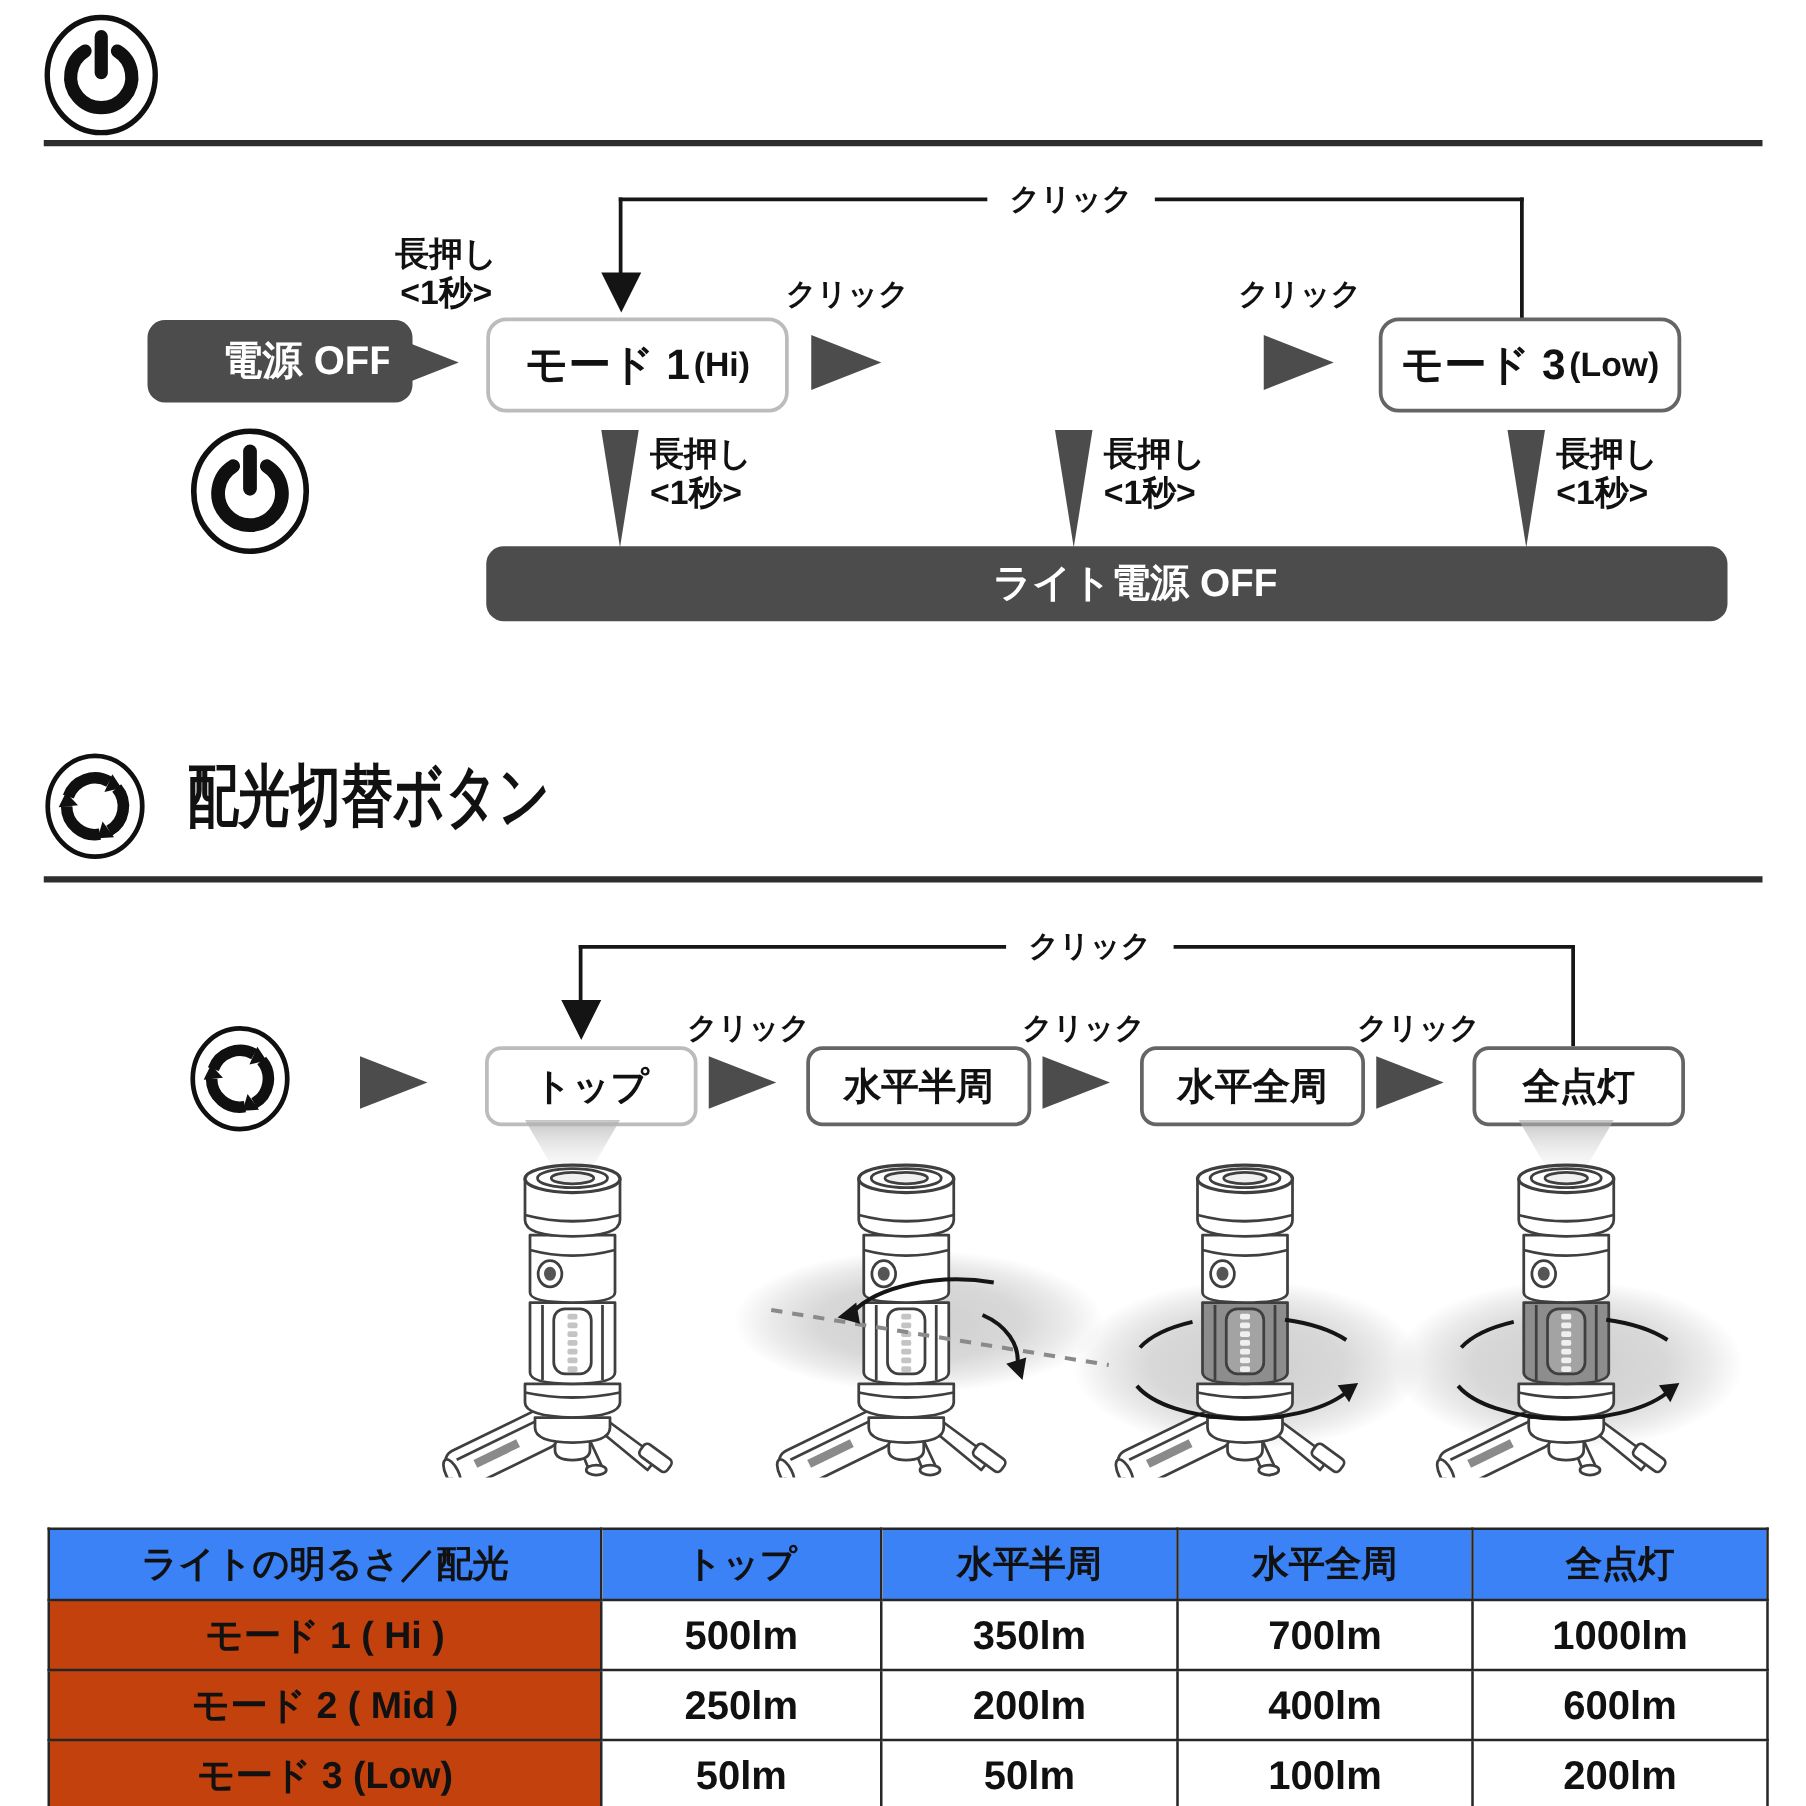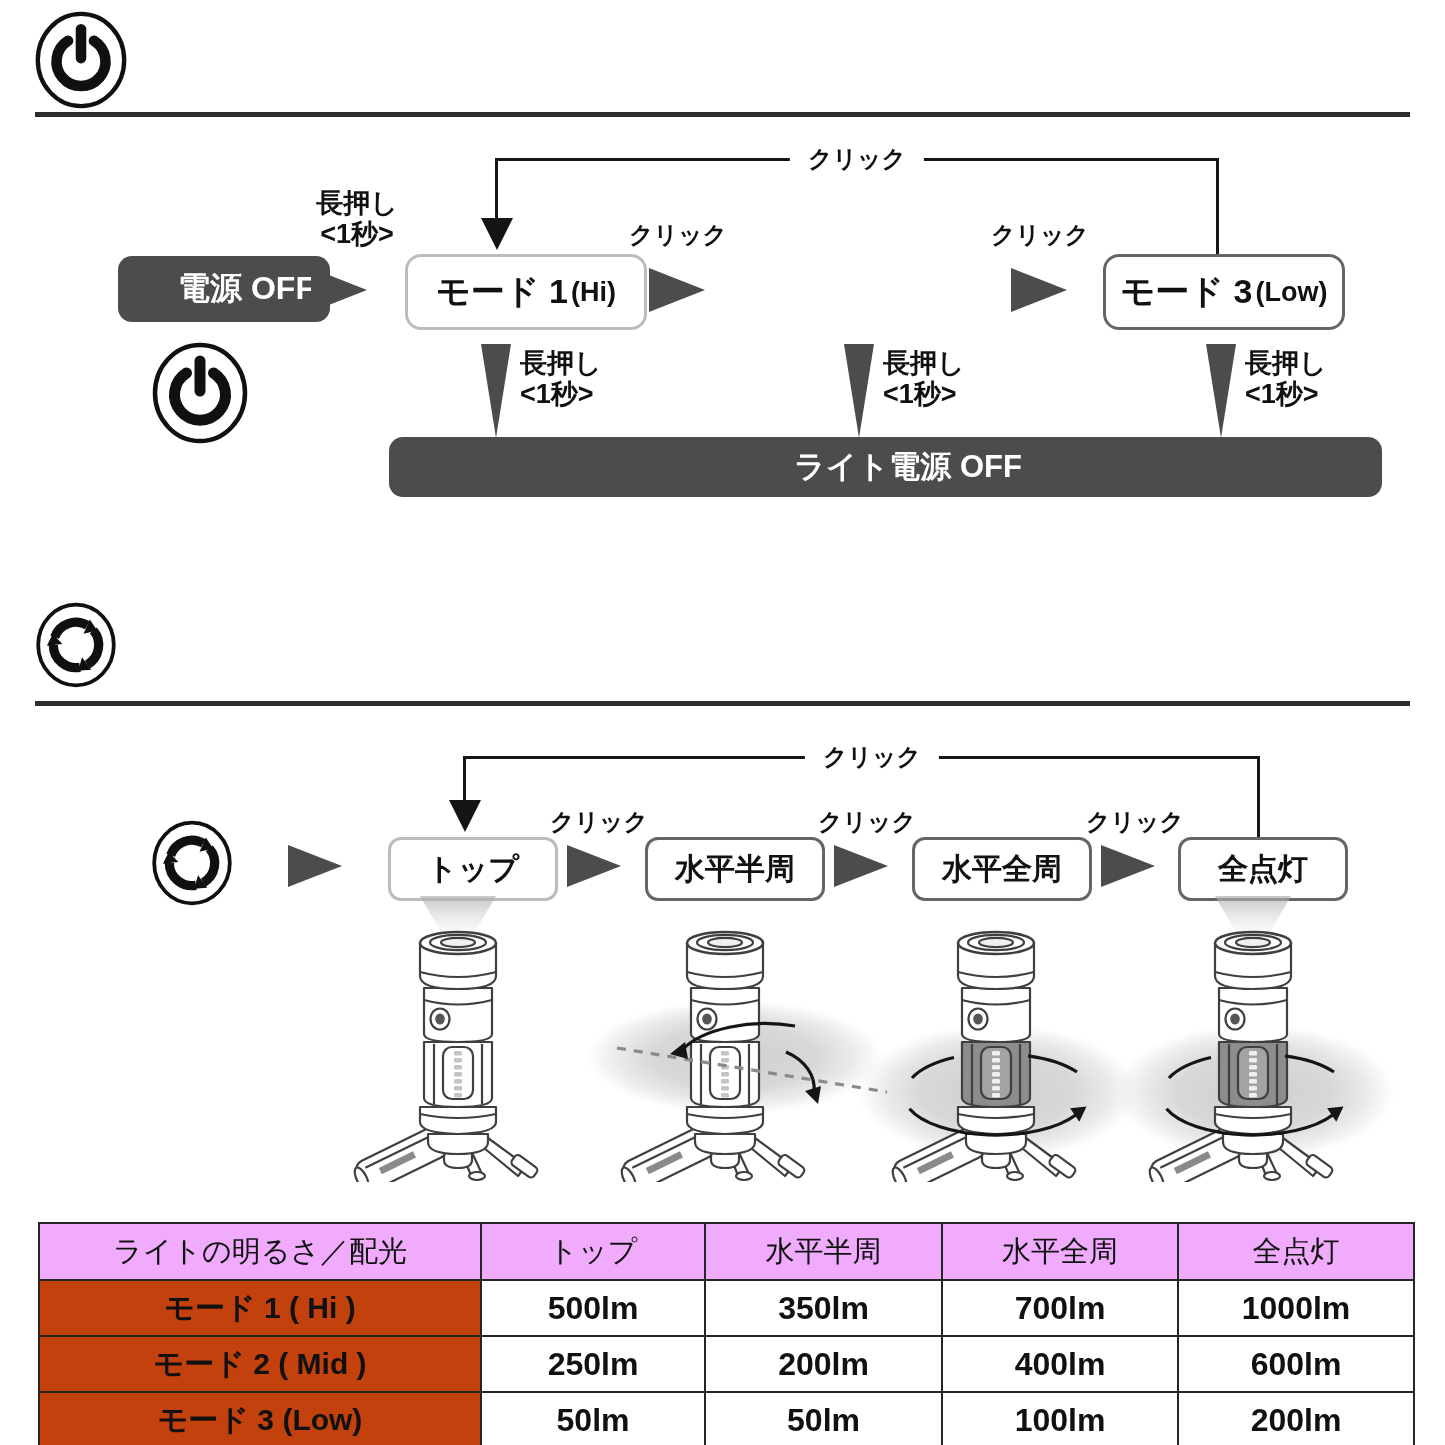--- a/index.html
+++ b/index.html
@@ -5,38 +5,38 @@
   html,body{margin:0;padding:0;background:#fff;}
   #page{position:relative;width:1445px;height:1445px;background:#fff;overflow:hidden;
         font-family:"Liberation Sans","DejaVu Sans",sans-serif;color:#111;}
   .abs{position:absolute;}
   .cond{display:inline-block;transform:scaleX(.76);transform-origin:0 50%;white-space:nowrap;}
   .sec-title{font-size:54px;font-weight:700;line-height:1.05;white-space:nowrap;}
   .note{font-size:33px;font-weight:500;white-space:nowrap;}
   .divider{height:5px;background:#2d2d2d;}
   .pill-dark{background:#4c4c4c;color:#fff;border-radius:14px;display:flex;align-items:center;justify-content:center;font-weight:700;white-space:nowrap;padding-left:45px;}
   .mode-box{background:#fff;border:3.5px solid #656565;border-radius:16px;display:flex;align-items:center;justify-content:center;white-space:nowrap;font-weight:700;}
-  .mode-box.first{border-color:#bcbcbc;margin-left:16px;}
+  .mode-box.first{border-color:#bcbcbc;}
   .mb{font-size:34px;font-weight:700;}
   .ms{font-size:27px;font-weight:700;margin-left:3px;}
   .state-box{background:#fff;border:3.5px solid #656565;border-radius:13px;display:flex;align-items:center;justify-content:center;font-size:30px;font-weight:700;white-space:nowrap;}
   .state-box.first{border-color:#bcbcbc;}
   .tri-right{width:0;height:0;border-top:22px solid transparent;border-bottom:22px solid transparent;border-left:56px solid #4c4c4c;}
   .tri-right.sm{border-top-width:21px;border-bottom-width:21px;border-left-width:54px;}
   .tri-down-big{width:0;height:0;border-left:15px solid transparent;border-right:15px solid transparent;border-top:94px solid #4c4c4c;}
   .tri-down-head{width:0;height:0;border-left:16px solid transparent;border-right:16px solid transparent;border-top:32px solid #141414;}
   .loopline{background:#161616;}
   .click-label{font-size:24px;font-weight:700;white-space:nowrap;}
   .onloop{background:#fff;padding:0 18px;}
   .lp-label{font-size:27px;font-weight:700;line-height:1.13;white-space:nowrap;}
   .center-x{transform:translateX(-50%);}
   .tc{text-align:center;}
   table.spec{border-collapse:collapse;table-layout:fixed;width:1375px;}
   table.spec th,table.spec td{border:2.5px solid #262626;text-align:center;vertical-align:middle;padding:0;overflow:hidden;}
-  table.spec th{background:#f0abfc;font-size:29px;font-weight:400;height:55px;}
+  table.spec th{background:#3b82f6;font-size:29px;font-weight:700;height:55px;}
   table.spec td{height:54px;}
   td.rowlabel{background:#c2410c;font-size:30px;font-weight:700;}
   td.val{font-size:32px;font-weight:700;background:#fff;}
   svg{display:block;}
   .fl{--body:#ffffff;--win:#ffffff;--led:#c4c4c4;}
   .fl.lit{--body:#8d8d8d;--win:#a3a3a3;--led:#efefef;}
 </style>
 </head>
 <body>
 
@@ -181,20 +181,21 @@
   <div class="abs lp-label" style="left:1245px;top:348px">
     <div>長押し</div>
     <div>&lt;1秒&gt;</div>
   </div>
 
   <div class="abs pill-dark" style="left:389px;top:437px;width:948px;height:60px;font-size:31px">ライト電源 OFF</div>
 
   <svg class="abs" style="left:34px;top:596px" width="84" height="98" viewBox="0 0 100 104">
       <use href="#rotIcon"></use>
     </svg>
+  <div class="abs sec-title" style="left:150px;top:609px"><span class="cond">配光切替ボタン</span></div>
   <div class="abs divider" style="left:35px;top:701px;width:1375px"></div>
 
   <div class="abs loopline" style="left:463px;top:756px;width:797px;height:3px"></div>
   <div class="abs loopline" style="left:463px;top:756px;width:3px;height:46px"></div>
   <div class="abs loopline" style="left:1257px;top:756px;width:3px;height:81px"></div>
   <div class="abs tri-down-head" style="left:449px;top:800px"></div>
   <div class="abs click-label onloop center-x" style="left:872px;top:741px">クリック</div>
 
   <svg class="abs" style="left:150px;top:814px" width="84" height="98" viewBox="0 0 100 104">
       <use href="#rotIcon"></use>

